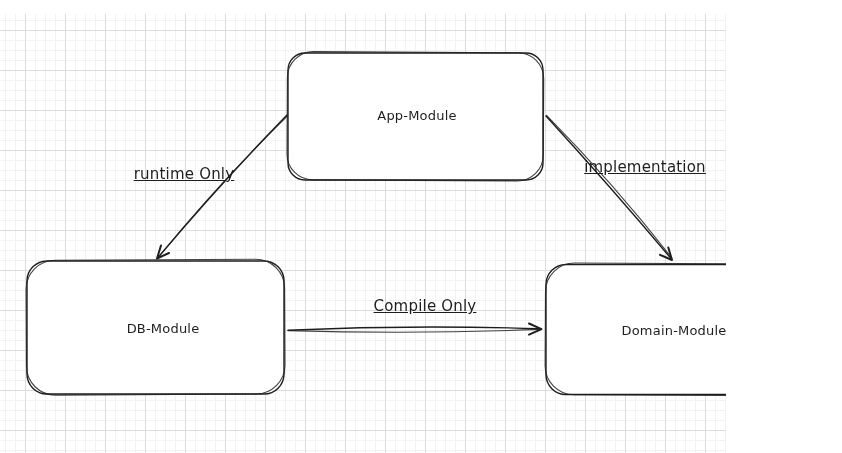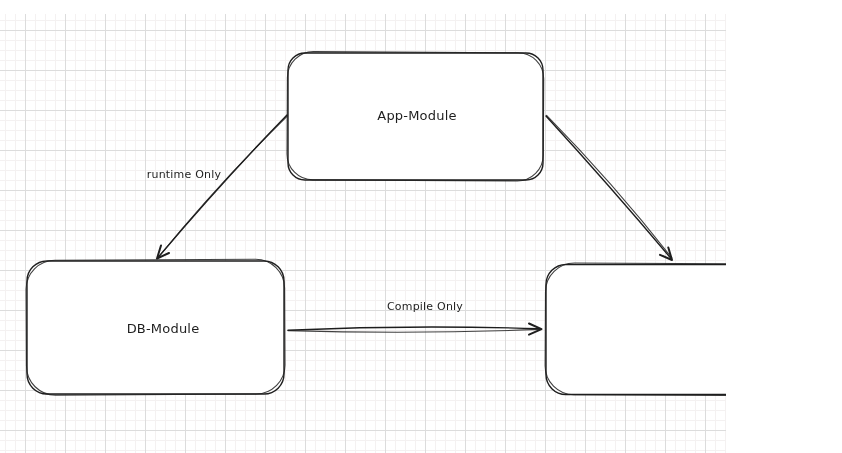--- a/index.html
+++ b/index.html
@@ -59,21 +59,21 @@
   .node-fill{fill:var(--node-fill);}
   .label{
     position:absolute;
     transform:translate(-50%,-50%);
     color:var(--text-color);
     font-size:13px;
     letter-spacing:.2px;
     white-space:nowrap;
     user-select:none;
   }
-  .edge-label{font-size:11px;}
+  .edge-label{font-size:15px;text-decoration:underline;}
 </style>
 </head>
 <body>
 
 <div class="canvas">
 
   <div class="grid"></div>
   <div class="guide"></div>
 
   <svg class="shapes" width="842" height="453" viewBox="0 0 842 453">
@@ -107,17 +107,19 @@
 
     <g>
       <path class="ink" d="M288,316.2 Q414,310.5 540.5,314.8"></path>
       <path class="ink thin" d="M288,316.6 Q414,320.5 540.5,315.4"></path>
       <path class="ink head" d="M529,309.5 L541.5,315.2 L529,320.7"></path>
     </g>
   </svg>
 
   <div class="label" style="left:417px;top:101px">App-Module</div>
   <div class="label" style="left:163px;top:314px">DB-Module</div>
+  <div class="label" style="left:674px;top:316px">Domain-Module</div>
 
   <div class="label edge-label" style="left:184px;top:160px">runtime Only</div>
+  <div class="label edge-label" style="left:645px;top:153px">implementation</div>
   <div class="label edge-label" style="left:425px;top:292px">Compile Only</div>
 
 </div>
 
 </body></html>

